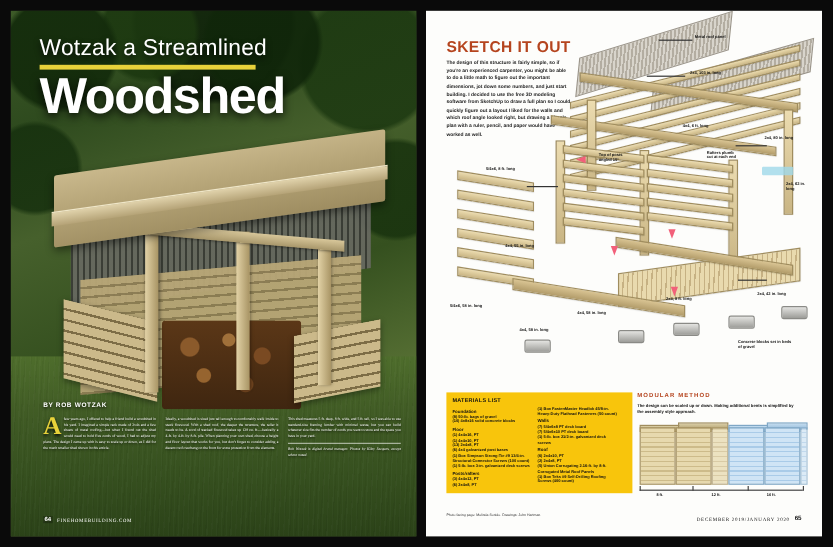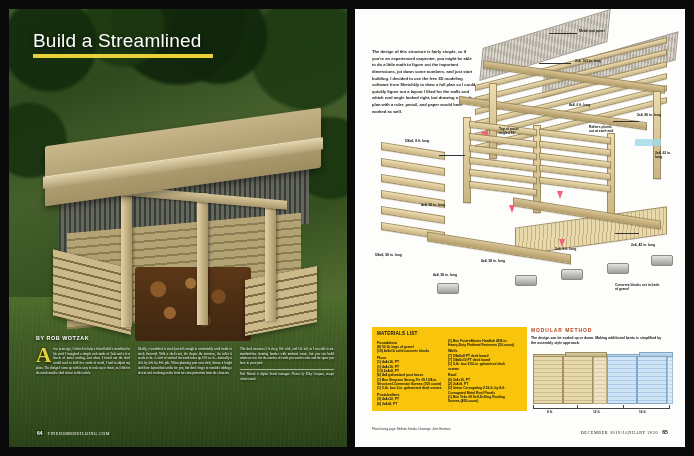--- a/index.html
+++ b/index.html
@@ -144,22 +144,23 @@
       <div class="slats" style="left:196px;top:146px;width:72px;height:56px;transform:skewY(-11deg);"></div>
       <div class="post" style="left:72px;top:58px;height:142px;"></div>
       <div class="post" style="left:148px;top:66px;height:132px;"></div>
       <div class="post" style="left:216px;top:76px;height:118px;"></div>
       <div class="beam" style="left:62px;top:66px;width:176px;height:9px;transform:skewY(5deg);"></div>
       <div class="roof"></div>
       <div class="roof-edge"></div>
     </div>
 
     <div class="title-wrap">
-      <div class="title-kicker">Build a Streamlined</div>
+      <div class="title-kicker">Wotzak a Streamlined</div>
       <div class="title-rule"></div>
+      <div class="title-main">Woodshed</div>
     </div>
 
 
     <div class="byline">BY ROB WOTZAK</div>
 
     <div class="cols">
       <div class="col">
         <p><span class="dropcap">A</span><span>few years ago, I offered to help a friend build a woodshed in his yard. I imagined a simple rack made of 2x4s and a few sheets of metal roofing—but when I found out the shed would need to hold five cords of wood, I had to adjust my plans. The design I came up with is easy to scale up or down, as I did for the much smaller shed shown in this article.</span></p>
       </div>
       <div class="col">
@@ -172,20 +173,21 @@
     </div>
 
     <div class="folio-left">
       <span class="folio-num">64</span>
       <span class="folio-txt">FINEHOMEBUILDING.COM</span>
     </div>
   </div>
 
   <div class="page-right">
 
+    <div class="sketch-h">SKETCH IT OUT</div>
     <div class="sketch-p">The design of this structure is fairly simple, so if you're an experienced carpenter, you might be able to do a little math to figure out the important dimensions, jot down some numbers, and just start building. I decided to use the free 3D modeling software from SketchUp to draw a full plan so I could quickly figure out a layout I liked for the walls and which roof angle looked right, but drawing a simple plan with a ruler, pencil, and paper would have worked as well.</div>
 
     <div class="diagram">
 
       <div class="dmetal" style="left:118px;top:8px;width:126px;height:30px;transform:skewY(-17deg) skewX(-6deg);"></div>
       <div class="dmetal" style="left:180px;top:30px;width:132px;height:26px;transform:skewY(-16deg) skewX(-6deg);"></div>
 
       <div class="dwood" style="left:112px;top:40px;width:190px;height:4px;transform:skewY(-14deg);"></div>
       <div class="dwood" style="left:112px;top:52px;width:190px;height:4px;transform:skewY(-14deg);"></div>
       <div class="dwood" style="left:112px;top:64px;width:190px;height:4px;transform:skewY(-14deg);"></div>

